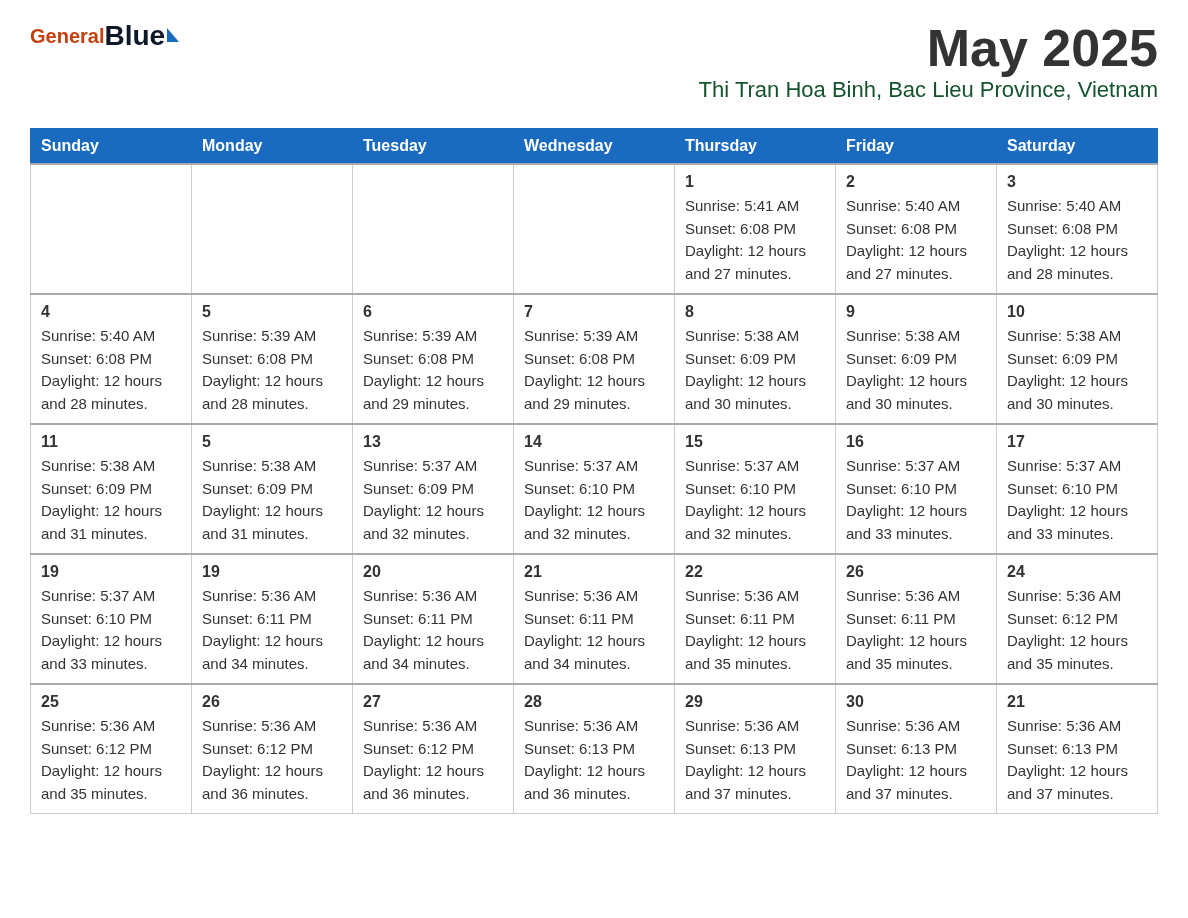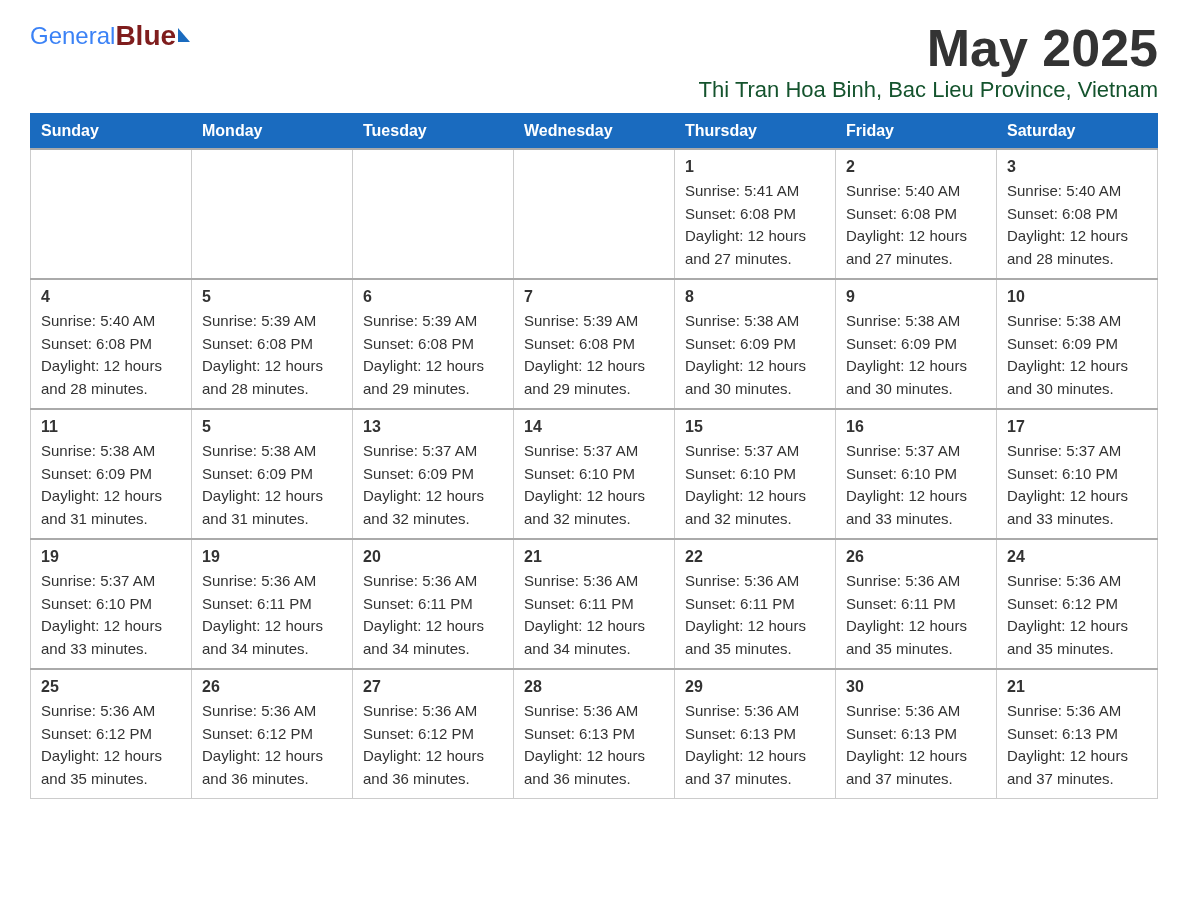--- a/index.html
+++ b/index.html
@@ -19,32 +19,32 @@
     .logo {
       display: flex;
       flex-direction: column;
       align-items: flex-start;
     }
     .logo-text {
       display: flex;
       align-items: center;
     }
     .logo-general {
-      font-size: 24px;
-      font-weight: normal;
-      color: #3b82f6;
+      font-size: 20px;
+      font-weight: bold;
+      color: #c2410c;
     }
     .logo-blue-part {
       display: flex;
       align-items: center;
     }
     .logo-blue-text {
       font-size: 28px;
       font-weight: bold;
-      color: #7f1d1d;
+      color: #0f172a;
     }
     .logo-triangle {
       width: 0;
       height: 0;
       border-left: 12px solid #1a6bbf;
       border-top: 14px solid transparent;
       border-bottom: 0px solid transparent;
       margin-left: 2px;
       margin-bottom: 2px;
     }
@@ -58,21 +58,21 @@
       line-height: 1.1;
     }
     .location-title {
       font-size: 22px;
       color: #14532d;
       margin-top: 0;
     }
     .calendar-table {
       width: 100%;
       border-collapse: collapse;
-      margin-top: 10px;
+      margin-top: 25px;
     }
     .calendar-table th {
       background-color: #1a6bbf;
       color: #fff;
       padding: 8px 10px;
       font-size: 16px;
       font-weight: bold;
       text-align: left;
       border: 1px solid #1a6bbf;
     }

